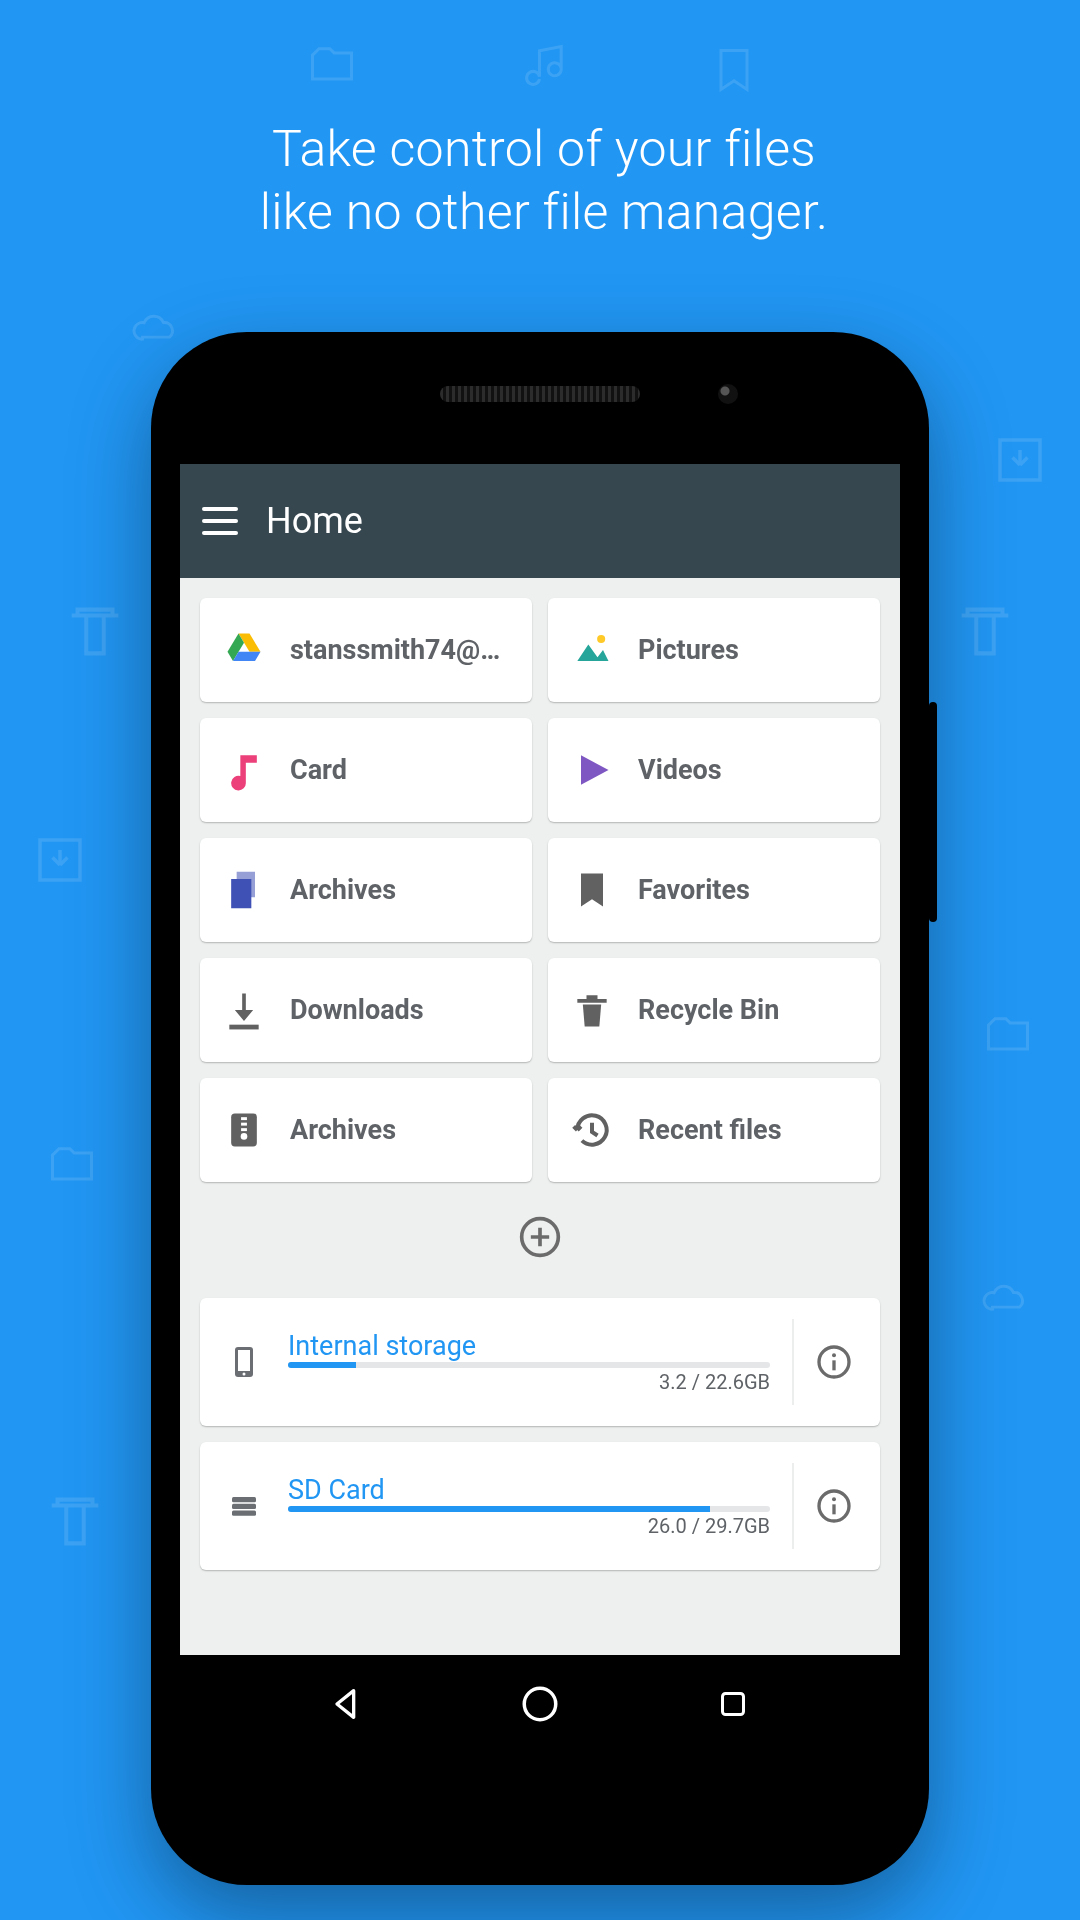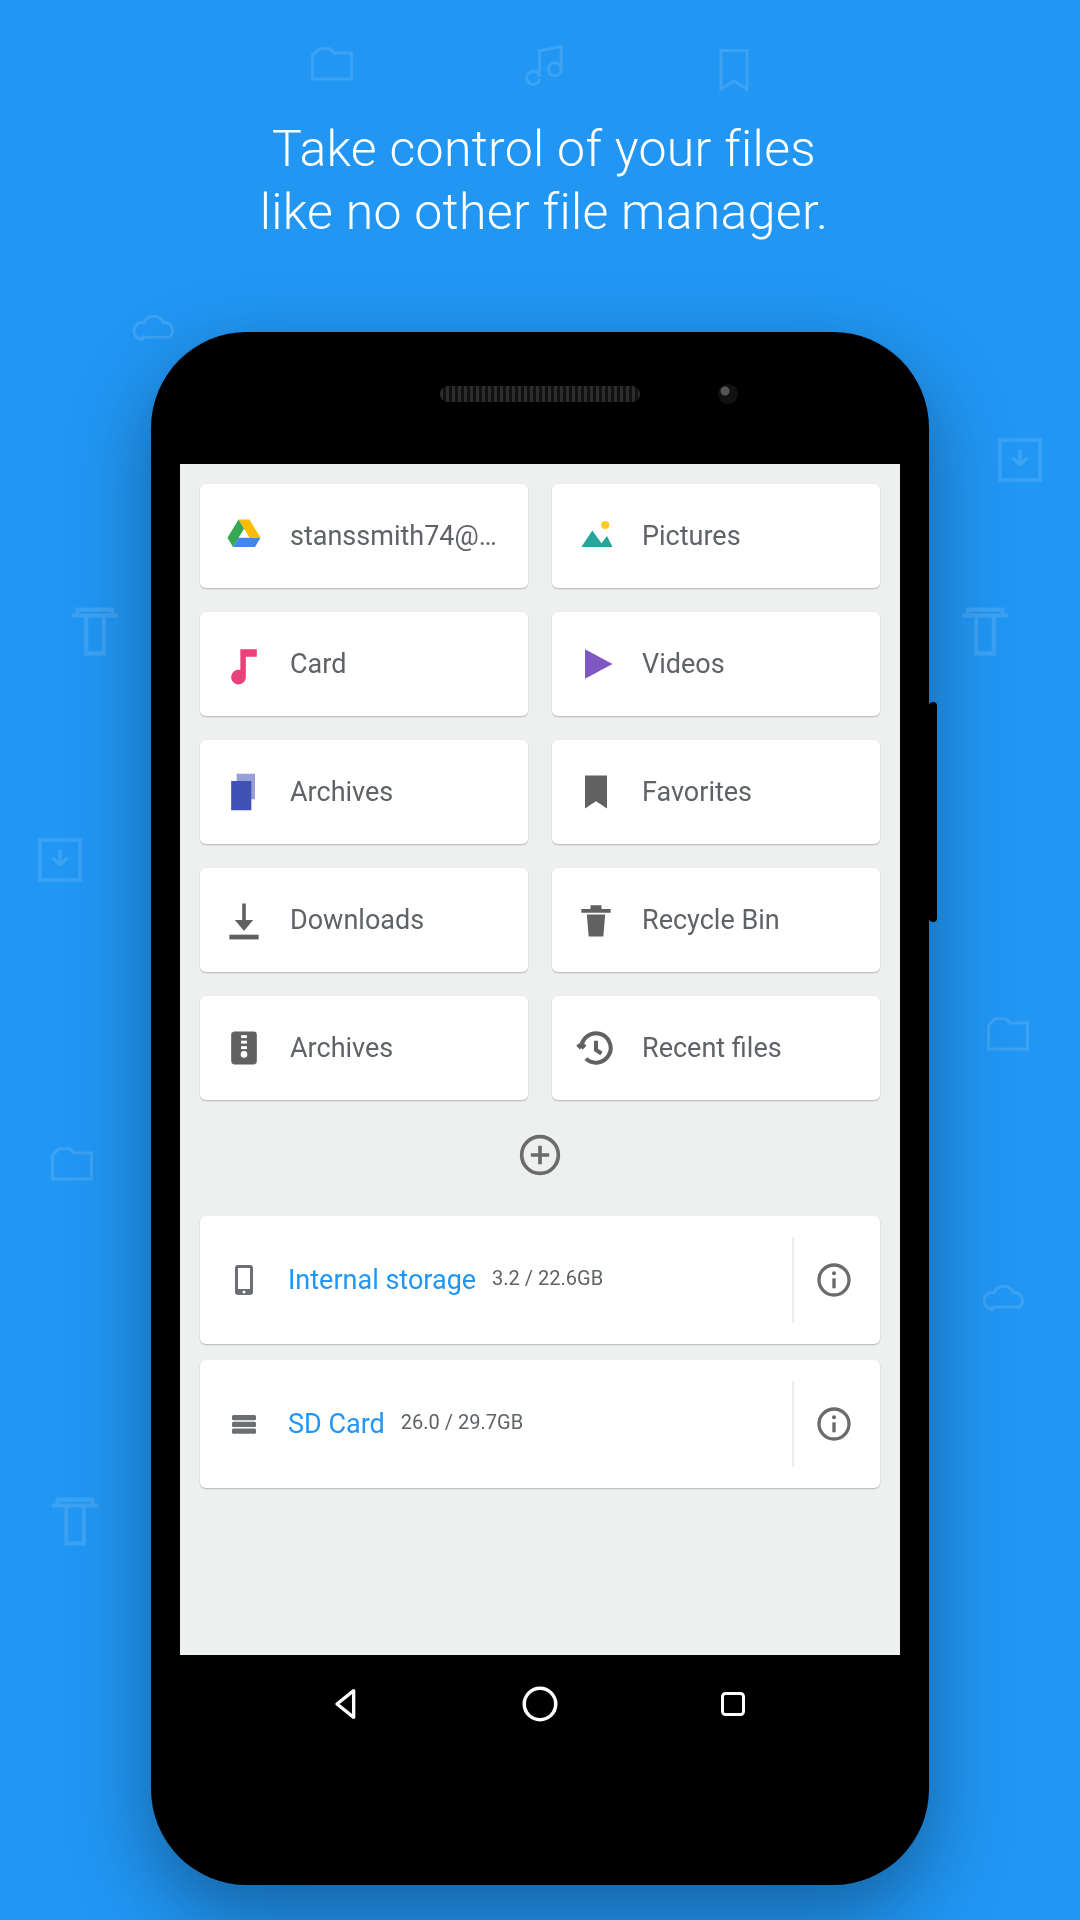--- a/index.html
+++ b/index.html
@@ -72,21 +72,21 @@
 .hamburger { width:36px; height:28px; display:flex; flex-direction:column; justify-content:space-between; }
 .hamburger span { display:block; height:4px; background:#fff; width:100%; border-radius:2px; }
 .appbar-title { font-size:36px; font-weight:400; }
 
 
 .content {
   flex:1; overflow:hidden;
   padding:20px 20px 0 20px;
 }
 .grid {
-  display:grid; grid-template-columns:1fr 1fr; gap:24px;
+  display:grid; grid-template-columns:1fr 1fr; gap:16px;font-weight:bold;
 }
 .tile {
   background:#fff; border-radius:6px;
   height:104px;
   box-shadow:0 1px 2px rgba(0,0,0,.18), 0 1px 1px rgba(0,0,0,.08);
   display:flex; align-items:center;
   padding:0 22px;
   gap:24px;
   color:#5f6367;
   font-size:27px;
@@ -109,21 +109,21 @@
 .storage-card {
   background:#fff; border-radius:6px;
   margin-top:6px; margin-bottom:16px;
   box-shadow:0 1px 2px rgba(0,0,0,.18), 0 1px 1px rgba(0,0,0,.08);
   display:flex; align-items:center;
   height:128px;
   padding:0 18px 0 20px;
 }
 .storage-icon { width:48px; flex:0 0 48px; display:flex; justify-content:center; }
 .storage-icon svg { width:36px; height:48px; fill:#6b6f73; }
-.storage-main { flex:1; padding:0 10px 0 20px; display:flex; flex-direction:row; gap:8px; }
+.storage-main { flex:1; padding:0 10px 0 20px; display:flex; flex-direction:column; }
 .storage-name { color:#2196f3; font-size:27px; }
 .bar { position:relative; height:6px; background:#e4e6e7; border-radius:3px; overflow:hidden; }
 .bar > i { position:absolute; left:0; top:0; bottom:0; background:#2196f3; }
 .storage-val { text-align:right; color:#5f6367; font-size:20px; margin-top:2px; }
 .divider { width:2px; height:86px; background:#eceeee; margin:0 12px; }
 .info-btn { width:56px; height:56px; display:flex; align-items:center; justify-content:center; }
 .info-btn svg { width:40px; height:40px; stroke:#6b6b6b; fill:none; }
 
 
 .navbar {
@@ -201,20 +201,28 @@
   </div>
 
 <div class="headline">Take control of your files<br>like no other file manager.</div>
 
 <div class="phone">
   <div class="speaker"></div>
   <div class="front-cam"></div>
 
   <div class="screen">
 
+    <div class="appbar">
+      <div class="hamburger">
+          <span></span>
+          <span></span>
+          <span></span>
+        </div>
+      <div class="appbar-title">Home</div>
+    </div>
 
     <div class="content">
       <div class="grid" id="tile-grid">
           <div class="tile">
     <span class="icon-box">
               <svg viewBox="0 0 24 24">
                 <path fill="#fbbc04" d="M9 3h6l6 10h-6z"></path>
                 <path fill="#34a853" d="M3 13l6-10 3 5-6 10z"></path>
                 <path fill="#4285f4" d="M6 18h12l3-5H9z"></path>
               </svg>

